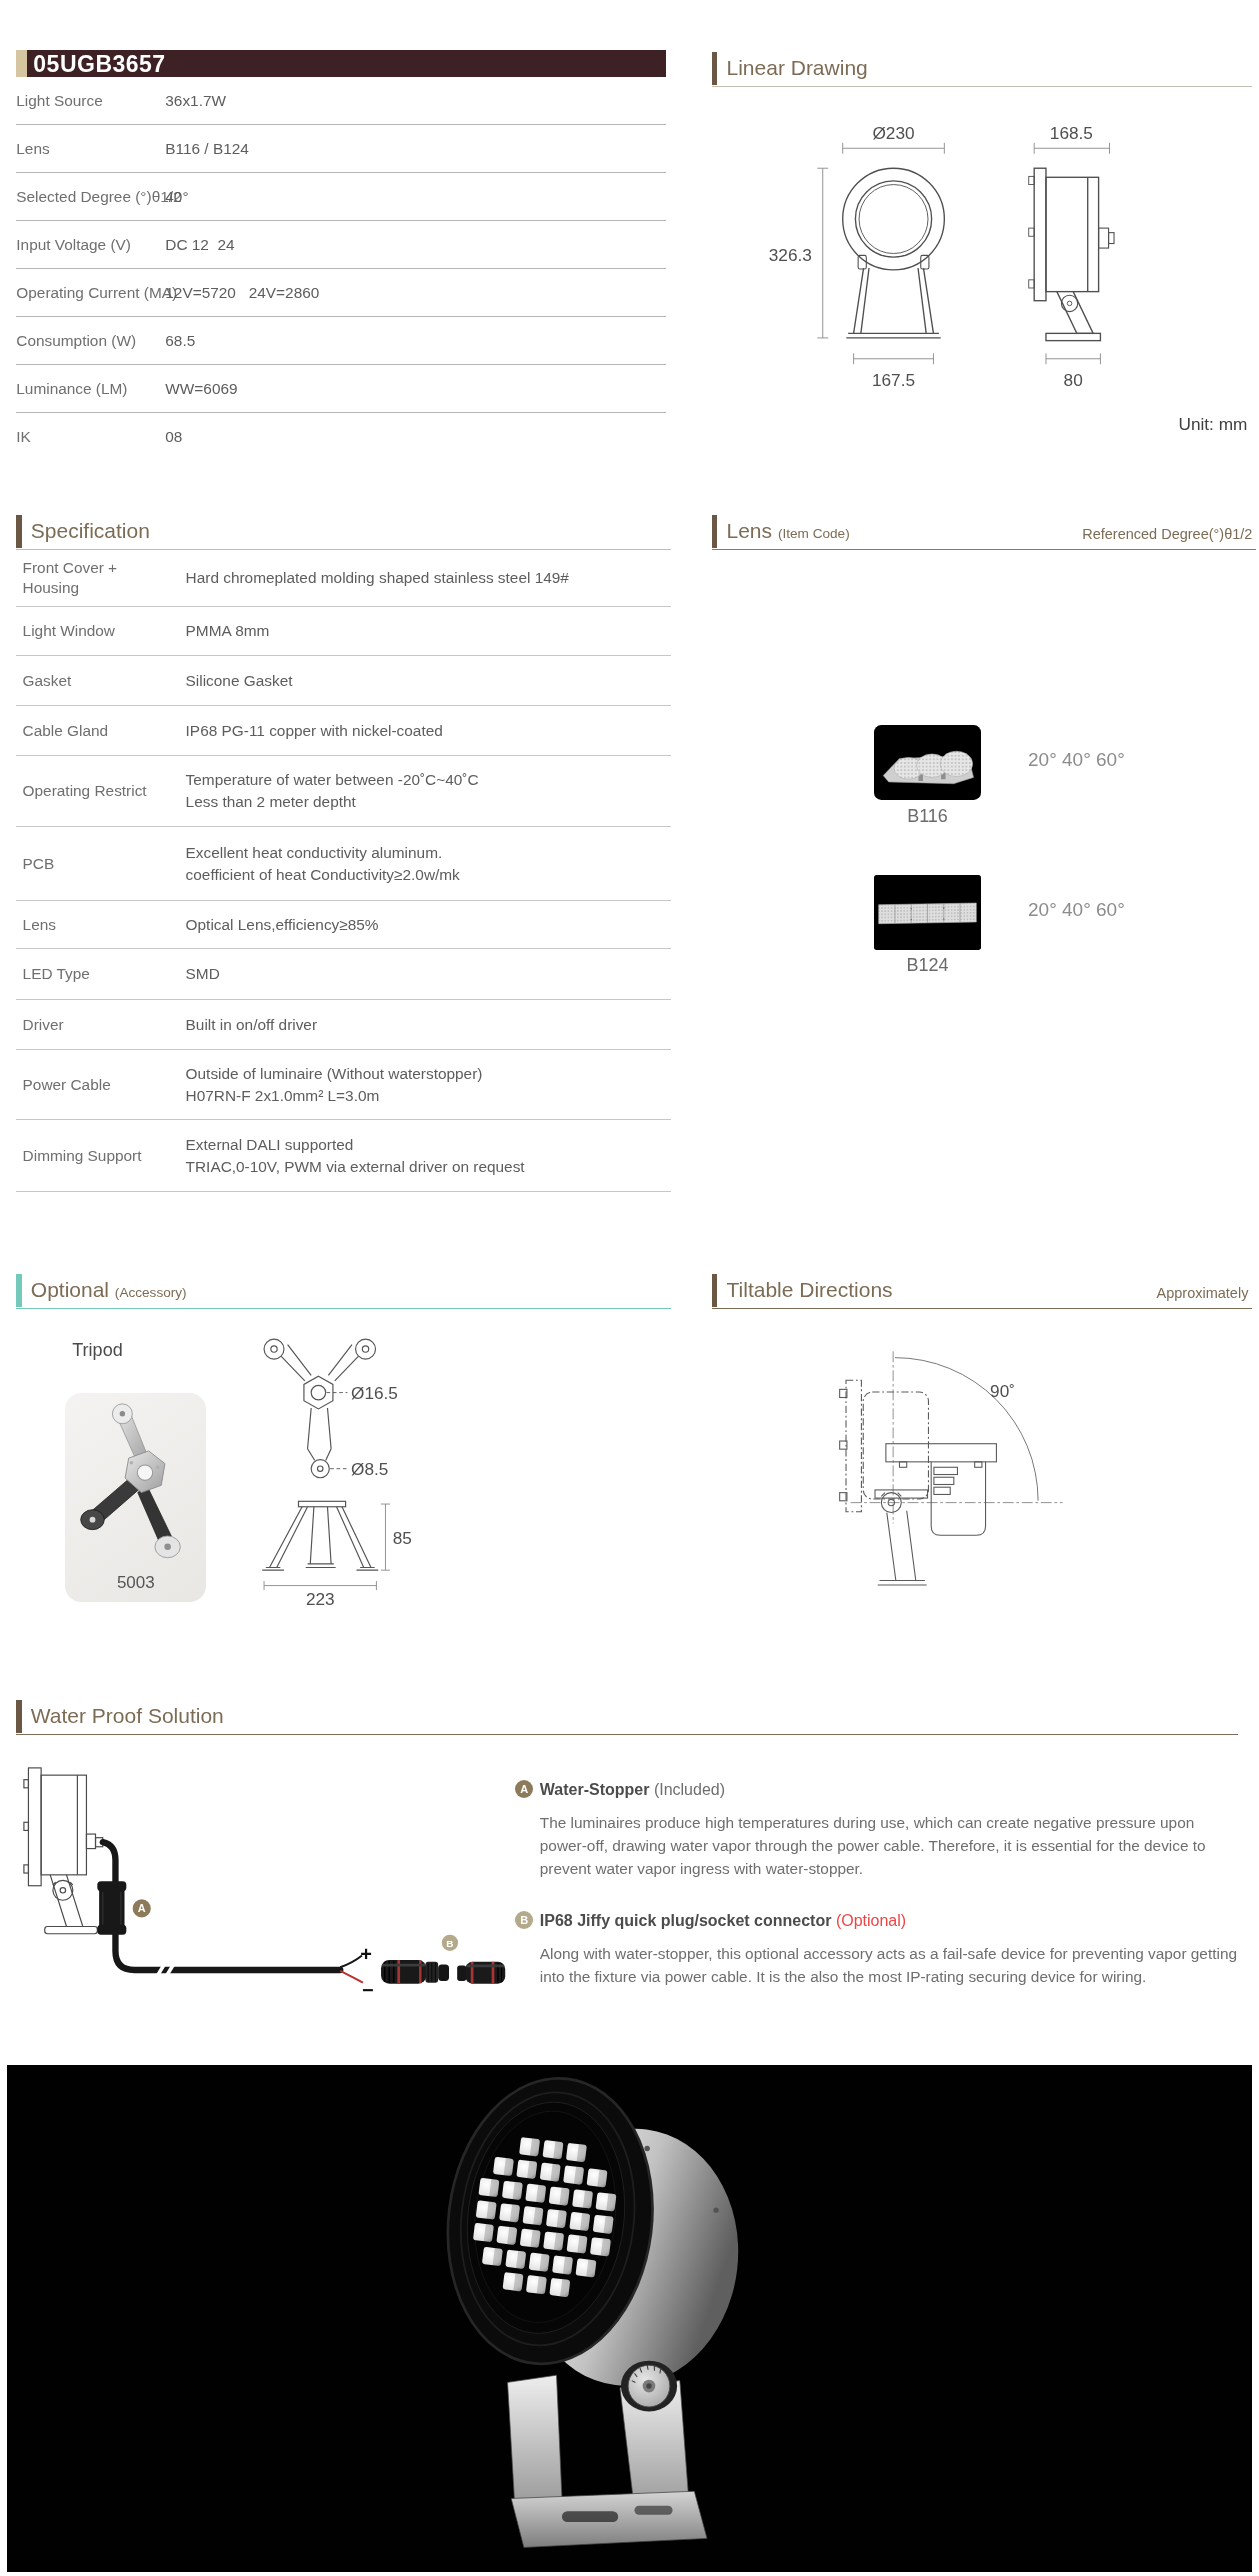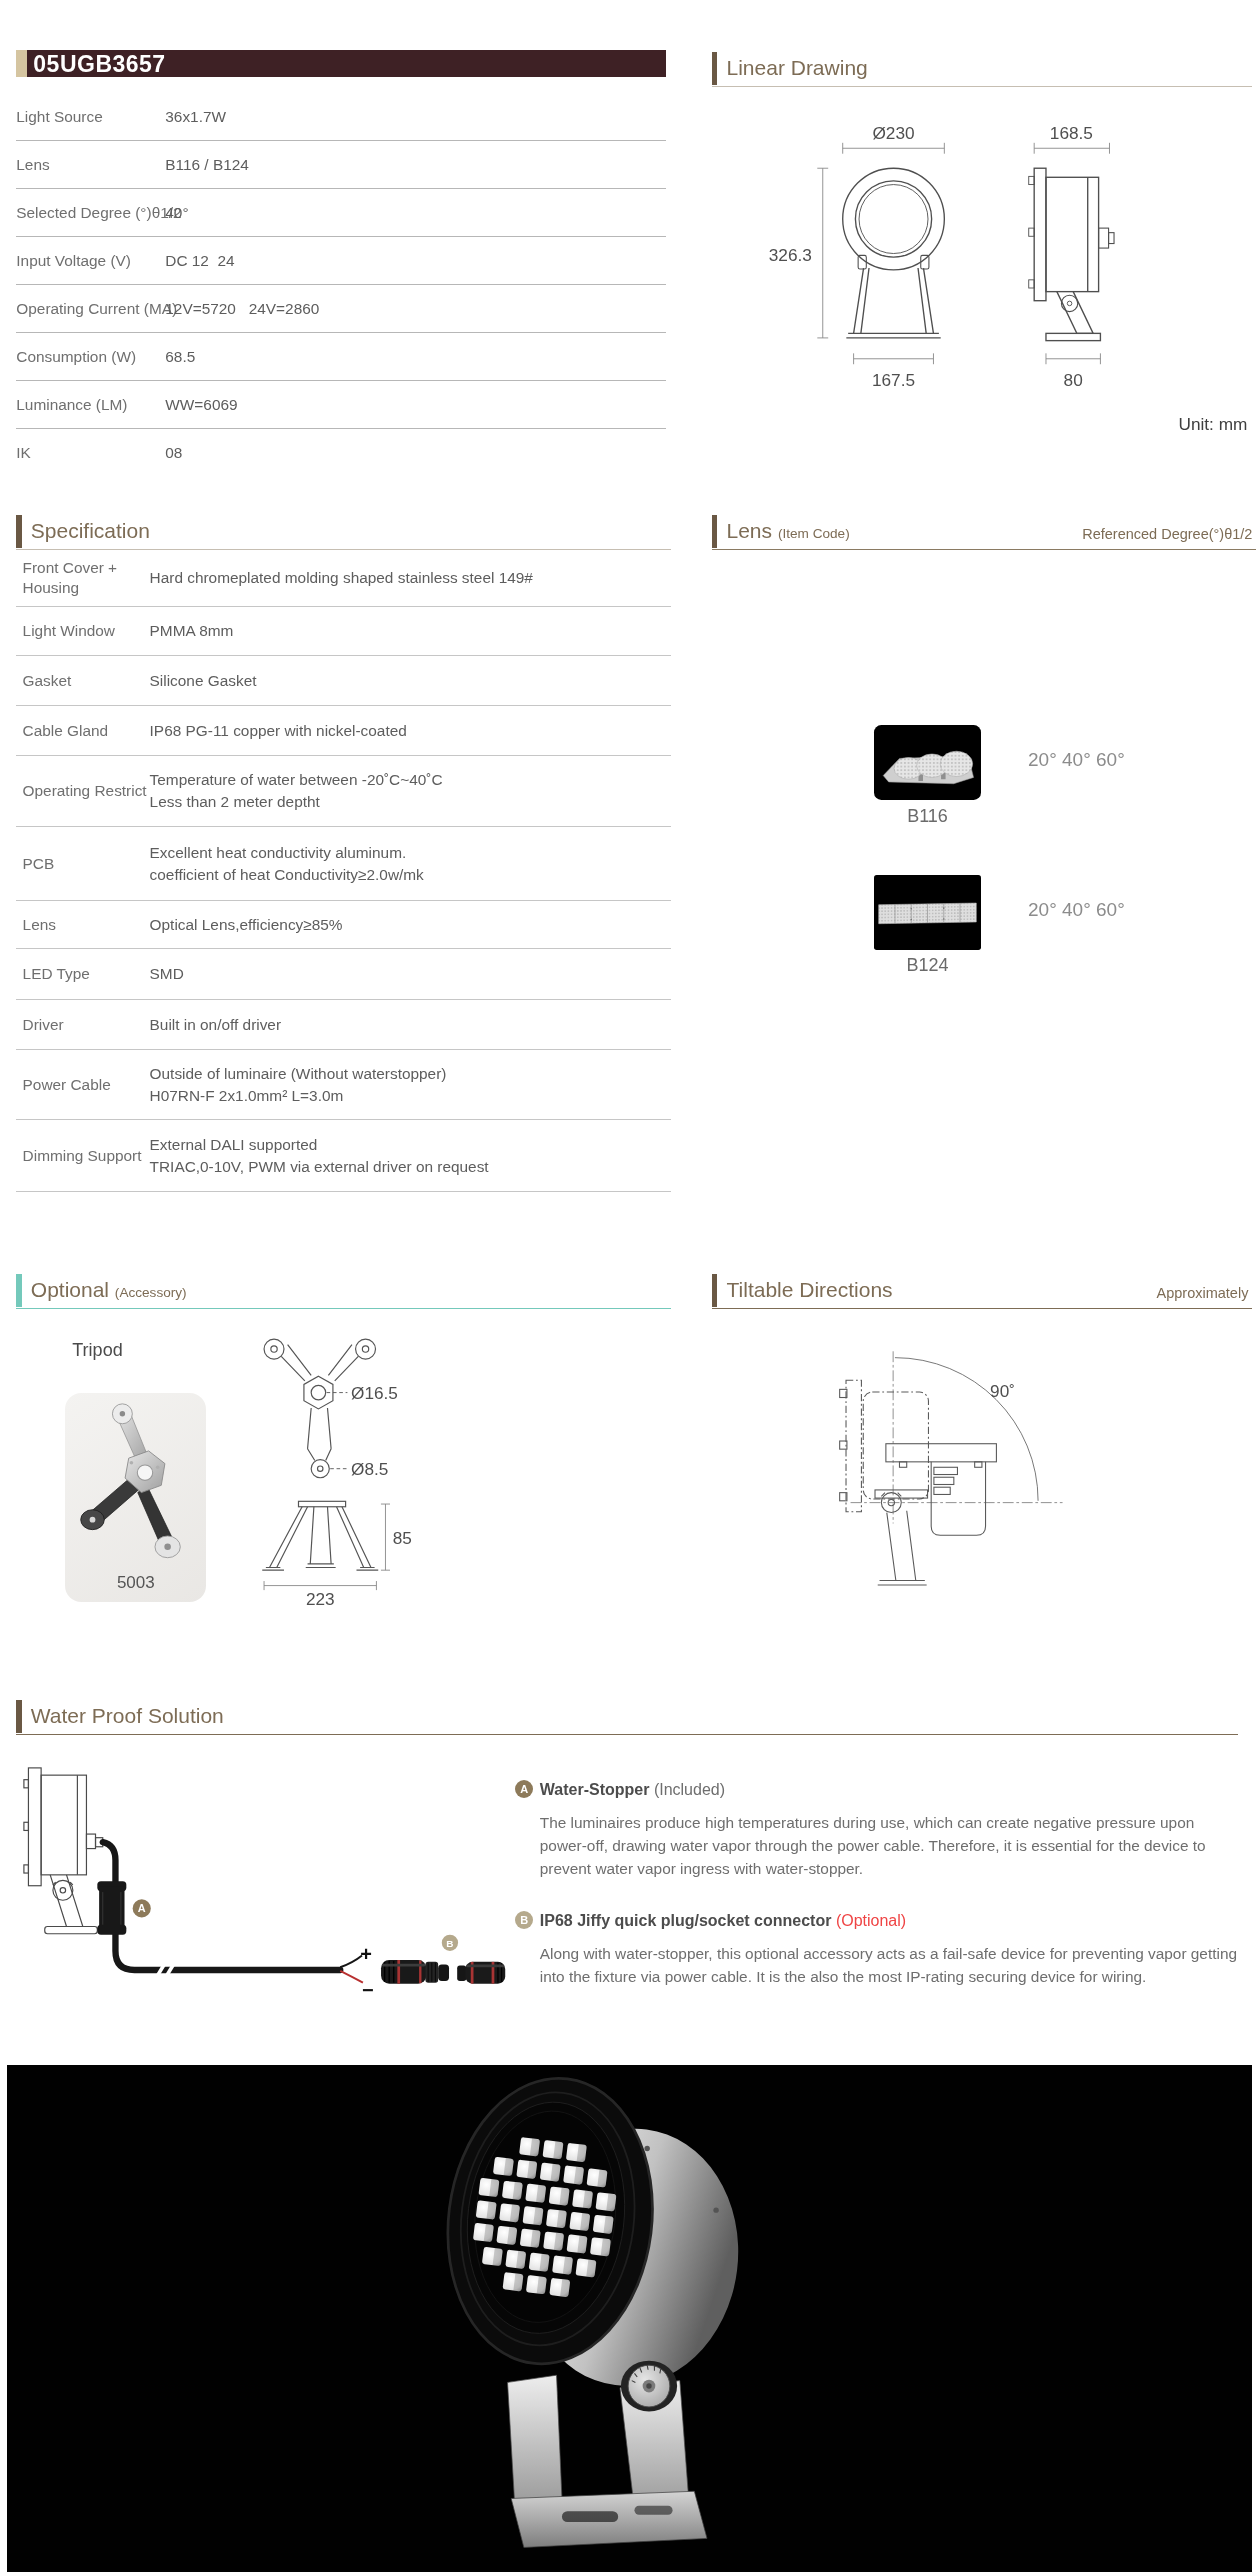--- a/index.html
+++ b/index.html
@@ -16,33 +16,33 @@
   .u-gray{border-bottom:1.8px solid #c6beb2;}
   .u-brown{border-bottom:1.8px solid #8a7a62;}
   .u-teal{border-bottom:1.8px solid #74c9bb;}
   .u-thinbrown{border-bottom:1.8px solid #7d6c55;}
 
   
   .quick{position:absolute;left:16.3px;top:50px;width:650px;}
   .code-bar{position:relative;height:27px;background:#3e2125;}
   .code-accent{position:absolute;left:0;top:0;width:11px;height:27px;background:#d5c5a1;}
   .code-text{position:absolute;left:17px;top:0.9px;font-size:23px;font-weight:bold;color:#fff;letter-spacing:0.5px;}
-  .qtable{margin-top:16px;}
+  .qtable{margin-top:0;}
   .qrow{display:flex;align-items:center;height:47px;border-bottom:0.9px solid #b7b7b7;}
   .qrow:last-child{border-bottom:none;}
   .qlabel{width:149px;flex:none;font-size:15.4px;color:#6f6f6f;white-space:nowrap;}
   .qvalue{font-size:15.4px;color:#5d5d5d;white-space:pre-wrap;}
 
   
   .lin{position:absolute;left:712px;top:50px;width:540px;}
   .lin svg{position:absolute;left:0;top:42px;}
 
   
   .spec{position:absolute;left:16.3px;top:513px;width:655px;}
-  .srow{display:flex;align-items:center;border-bottom:0.9px solid #c6c6c6;padding-left:6.3px;}
+  .srow{display:flex;align-items:center;border-bottom:0.9px solid #c6c6c6;padding-left:6.3px;gap:36px;}
   .slabel{width:127px;flex:none;font-size:15.4px;color:#6f6f6f;white-space:pre-wrap;line-height:20px;}
   .svalue{font-size:15.4px;color:#5d5d5d;white-space:pre-wrap;line-height:22px;}
 
   
   .lens{position:absolute;left:712px;top:513px;width:544px;height:508px;}
   .lens-box{position:absolute;width:107px;height:75px;background:#000;border-radius:7.3px;overflow:hidden;}
   .lens-code{position:absolute;width:107px;text-align:center;font-size:18px;color:#6a6a6a;}
   .lens-deg{position:absolute;font-size:19px;color:#8c8c8c;white-space:nowrap;}
 
   

